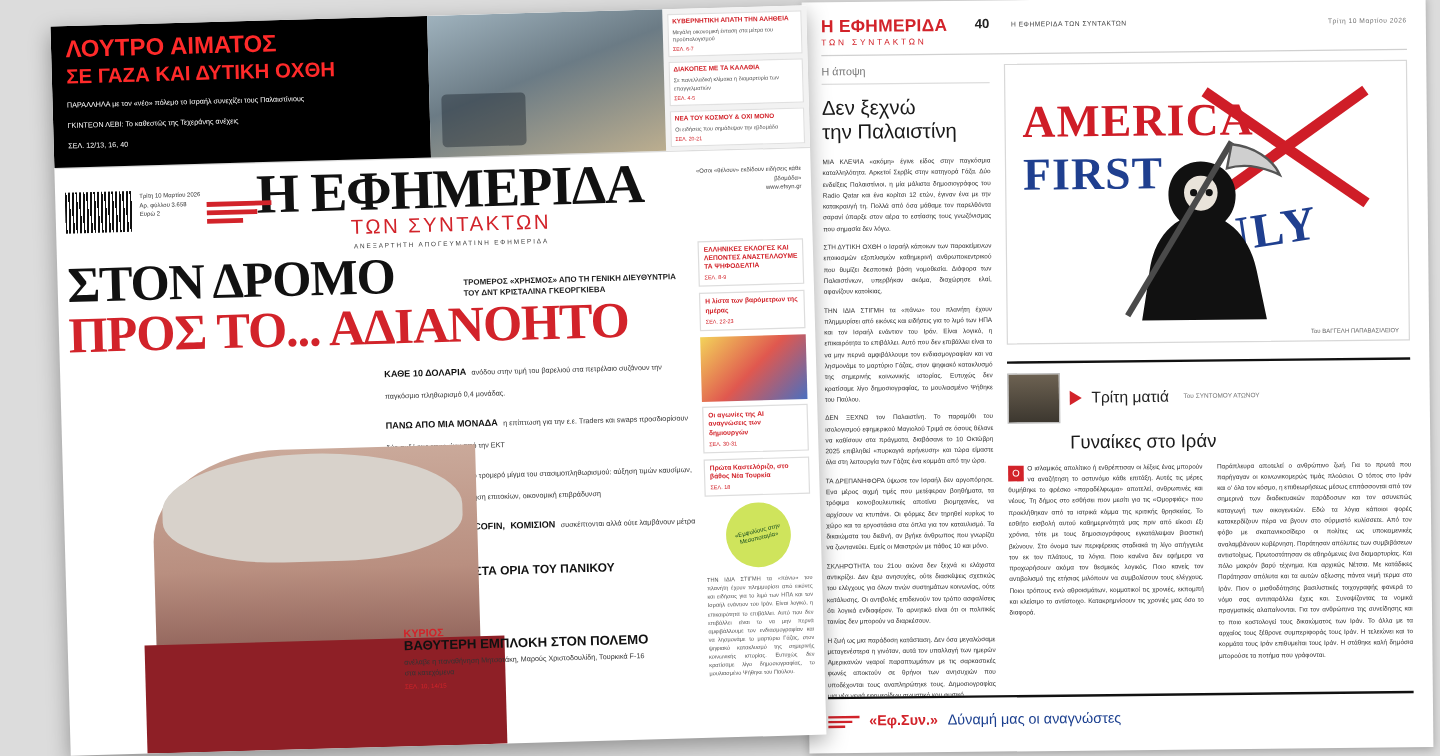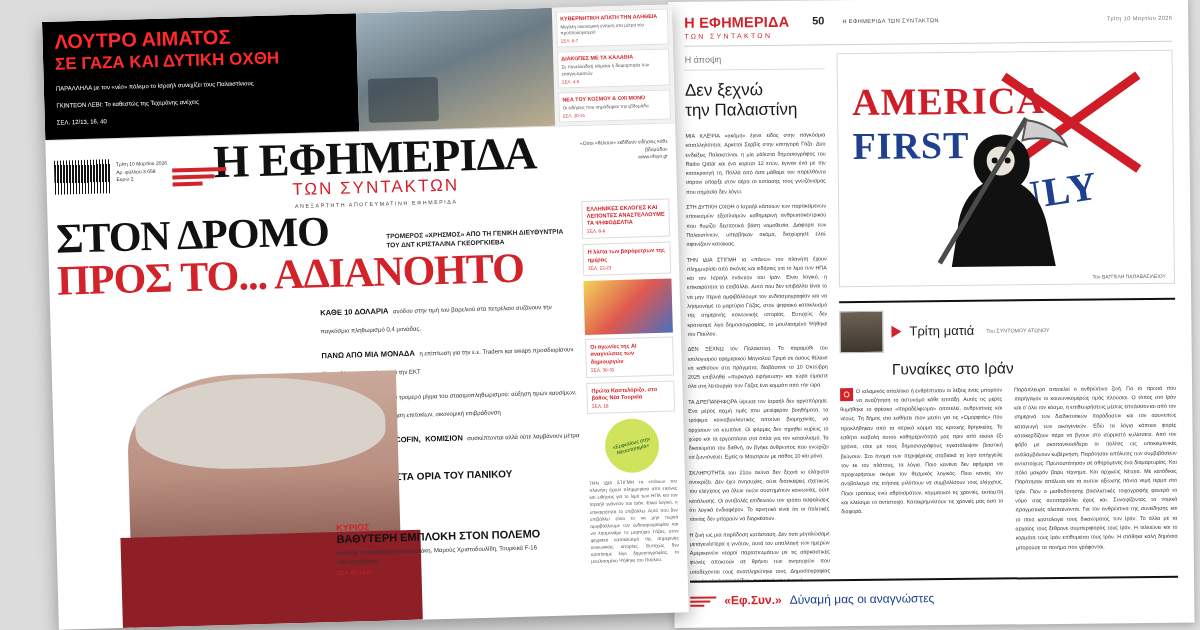--- a/index.html
+++ b/index.html
@@ -169,21 +169,21 @@
 <div class="stage">
 
   <div class="inner-page">
     <div class="ip-pad">
 
       <div class="ip-header">
         <div class="ip-logo">
           <div class="l1">Η ΕΦΗΜΕΡΙΔΑ</div>
           <div class="l2">ΤΩΝ ΣΥΝΤΑΚΤΩΝ</div>
         </div>
-        <div class="ip-pagenum">50</div>
+        <div class="ip-pagenum">40</div>
         <div class="ip-headline-meta">
           <span class="dt">Τρίτη 10 Μαρτίου 2026</span>
           <span>Η ΕΦΗΜΕΡΙΔΑ ΤΩΝ ΣΥΝΤΑΚΤΩΝ</span>
         </div>
       </div>
 
       <div class="ip-body">
 
         <div class="ip-col-left">
           <div class="ip-kicker">Η άποψη</div>

